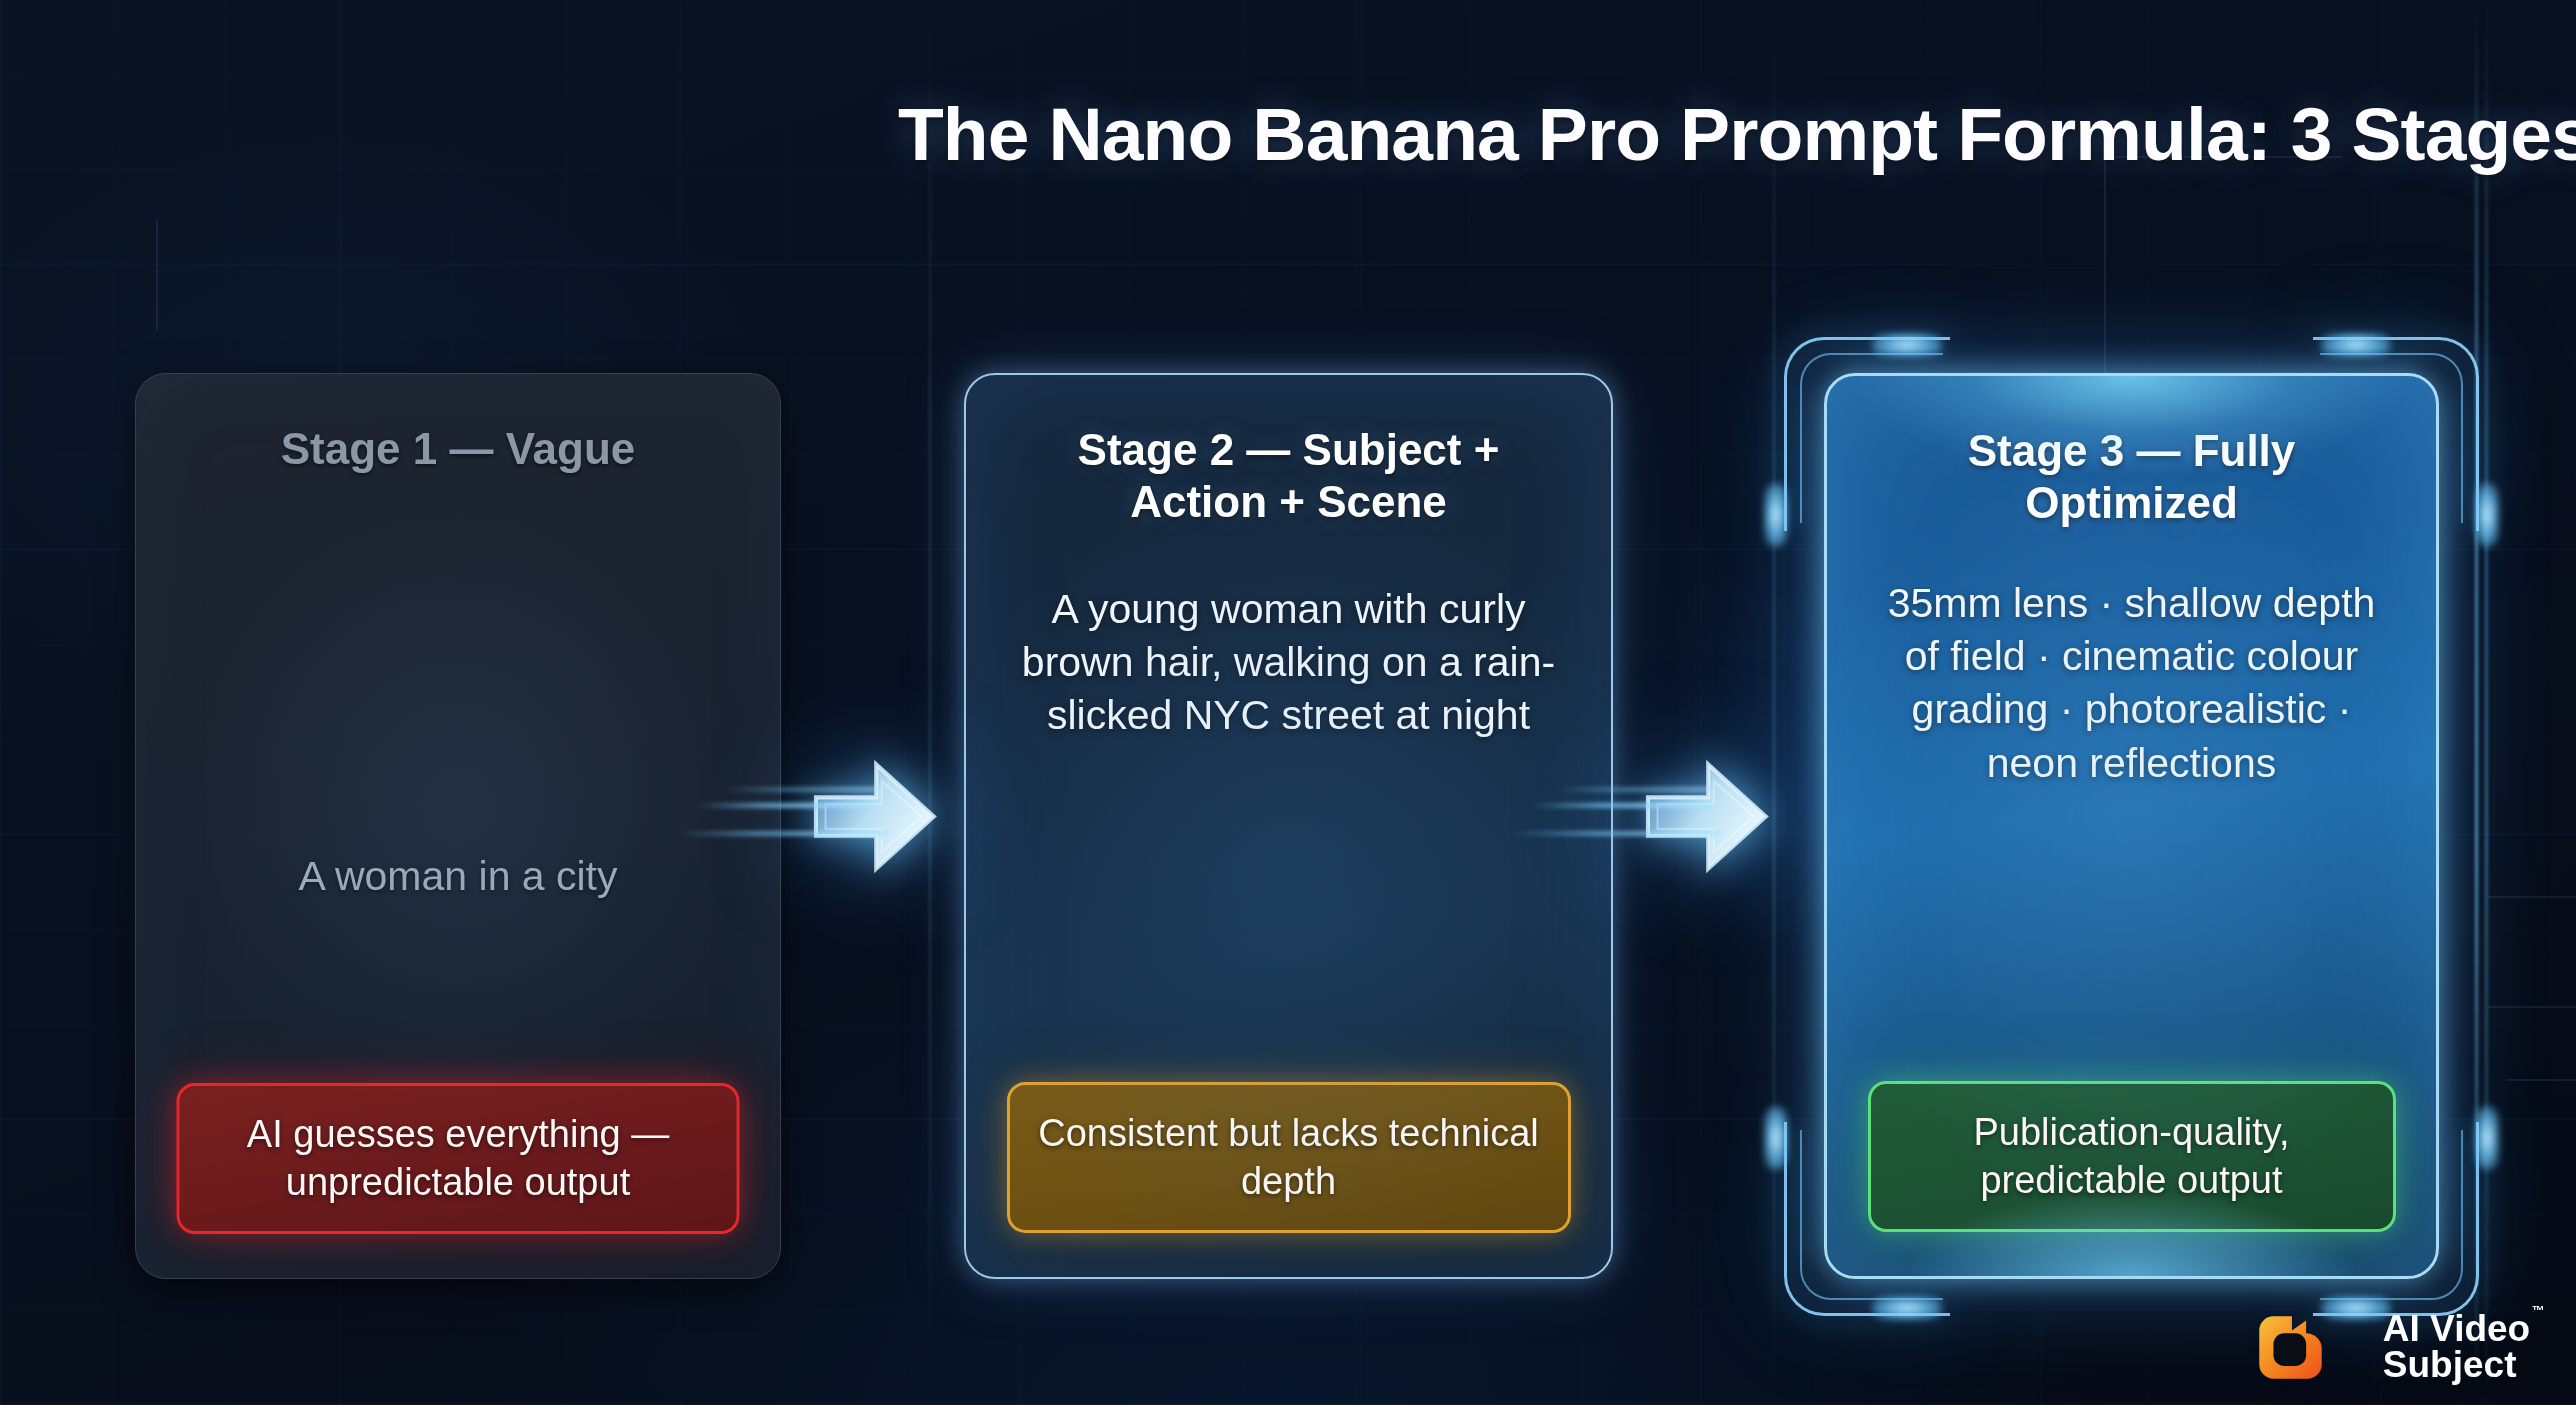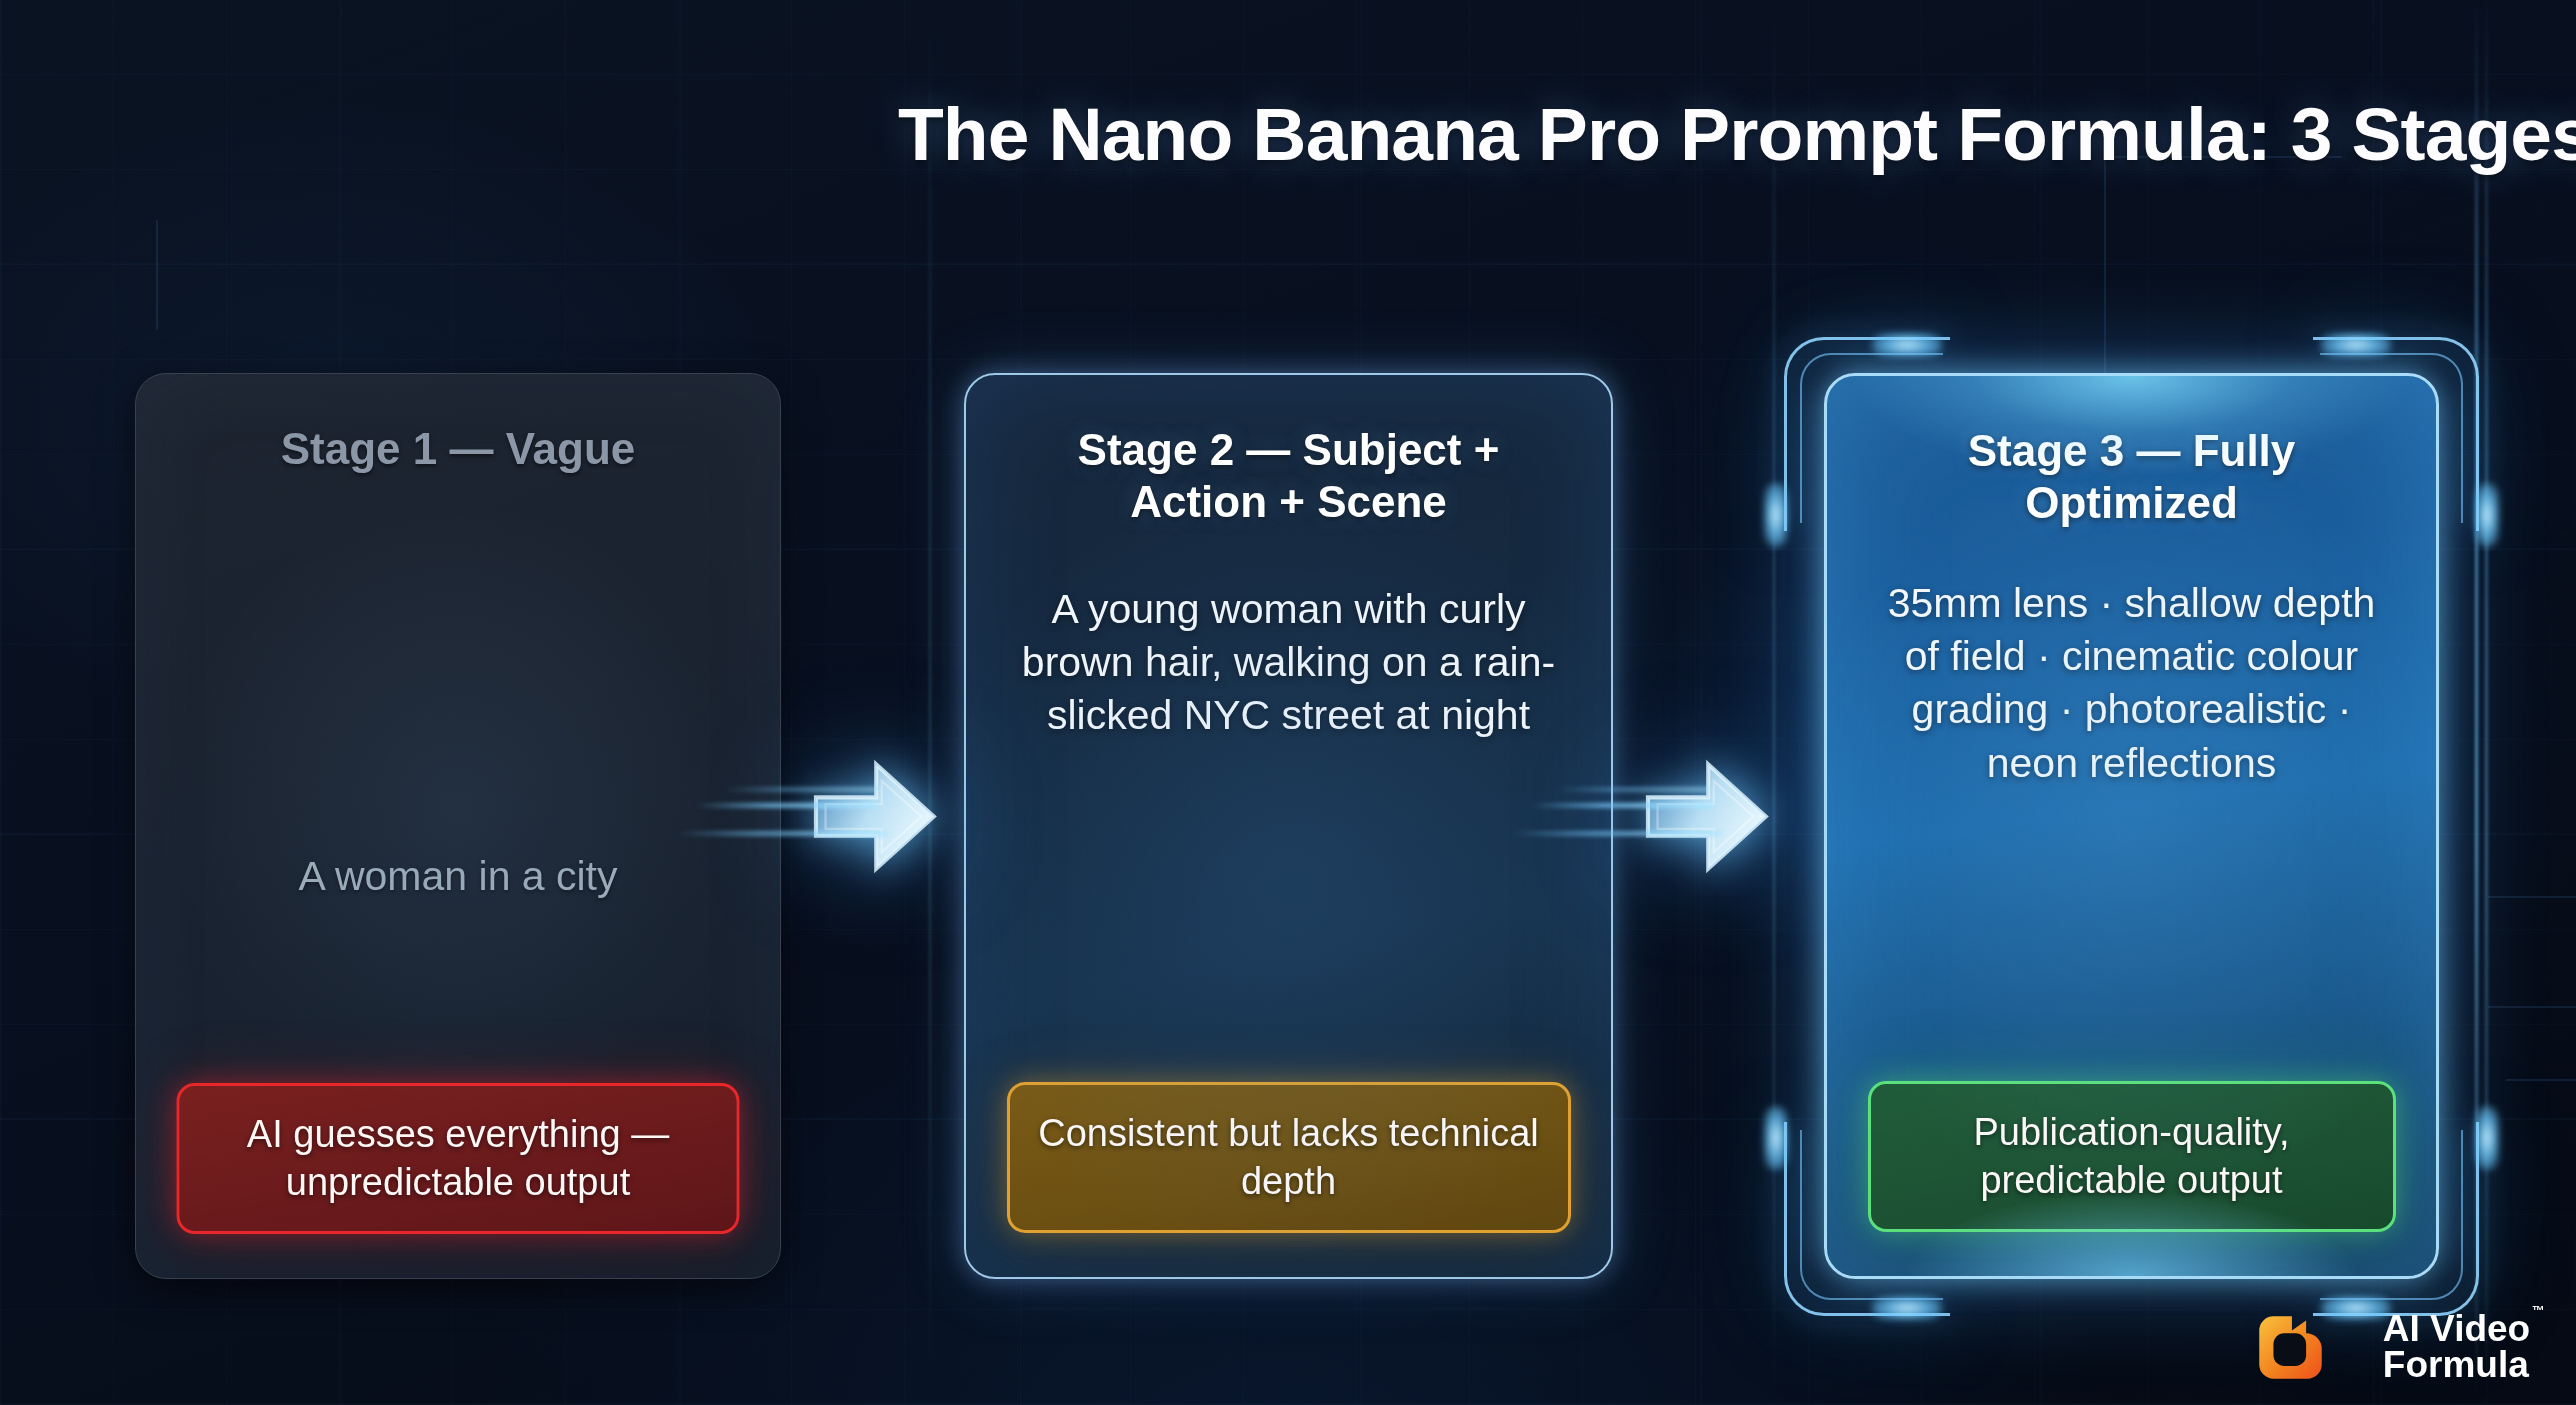--- a/index.html
+++ b/index.html
@@ -314,17 +314,17 @@
             <stop offset="55%" stop-color="#f2821f"></stop>
             <stop offset="100%" stop-color="#ee4f1c"></stop>
           </linearGradient>
         </defs>
         <path d="M6,26 A20,20 0 0 1 26,6 L52,6 L52,26 L72,12 L72,30 A22,22 0 0 1 94,52 L94,74 A20,20 0 0 1 74,94 L26,94 A20,20 0 0 1 6,74 Z" fill="url(#lg)"></path>
         <rect x="26" y="30" width="46" height="46" rx="15" fill="#090d16"></rect>
       </svg>
     </div>
     <div class="logo-text">
       <div class="logo-l1"><span>AI Video</span><span class="logo-tm">™</span></div>
-      <div class="logo-l2">Formula</div>
+      <div class="logo-l2">Subject</div>
     </div>
   </div>
 </div>
 
 
 </body></html>

